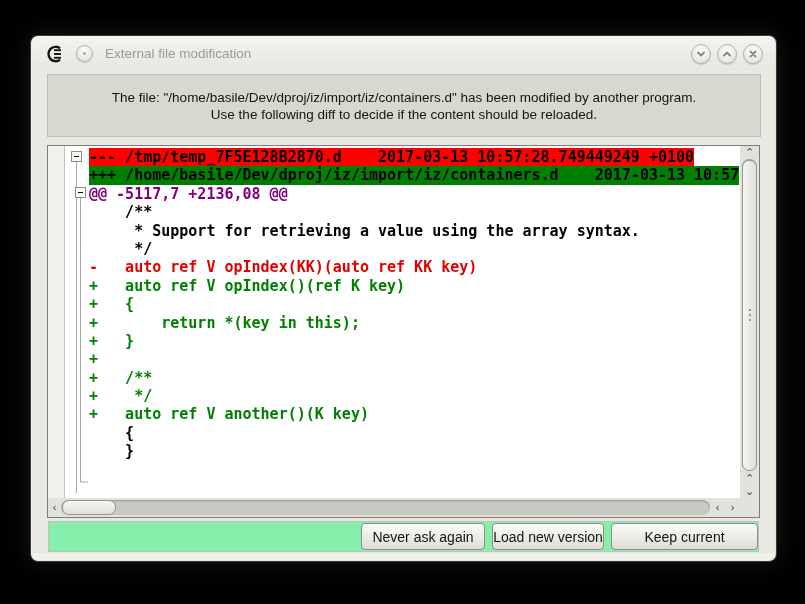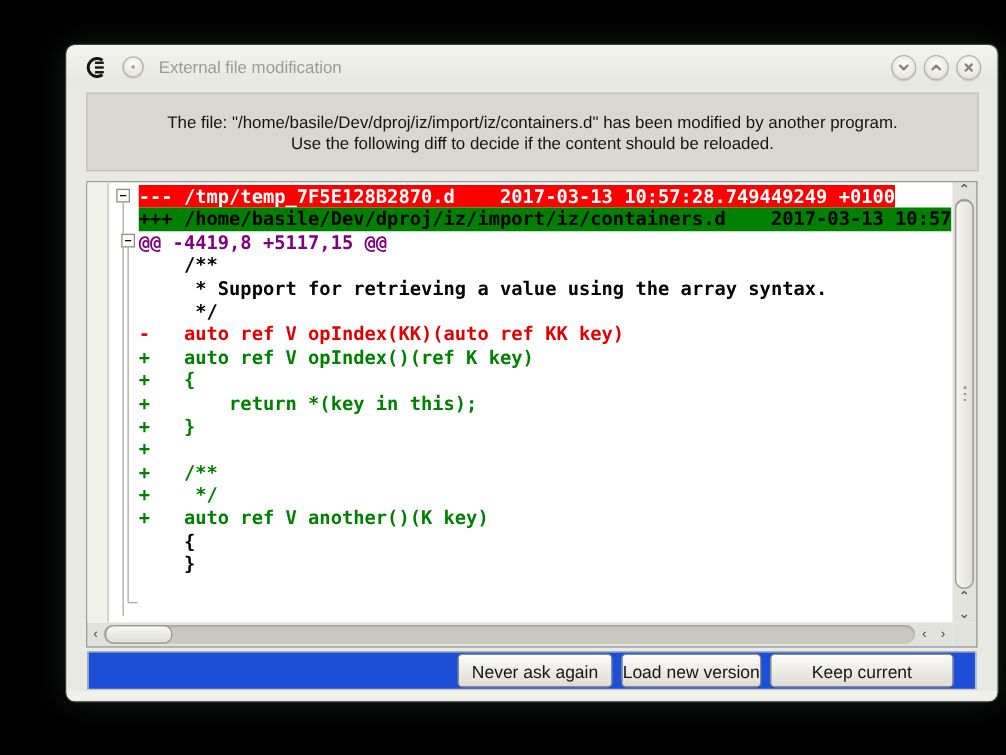--- a/index.html
+++ b/index.html
@@ -5,21 +5,21 @@
   * { margin:0; padding:0; box-sizing:border-box; }
   html,body { width:805px; height:604px; background:#000; overflow:hidden; }
   #screen { position:relative; width:805px; height:604px;
             background:radial-gradient(ellipse 420px 320px at 400px 290px, #101712 0%, #000 75%);
             font-family:"Liberation Sans","DejaVu Sans",sans-serif; }
 
   
   .window { position:absolute; left:30px; top:35px; width:747px; height:527px;
             background:#e9e9e3; border-radius:8px; border:1px solid #3a3a34;
             box-shadow: inset 0 1px 0 #f8f8f4, inset 1px 0 0 #f1f1ec, inset -1px 0 0 #e2e2da,
-                        0 0 26px rgba(130,170,140,.16), 0 7px 20px rgba(0,0,0,.85); margin-left: 22px; }
+                        0 0 26px rgba(130,170,140,.16), 0 7px 20px rgba(0,0,0,.85); }
   .bottom-bezel { position:absolute; left:1px; right:1px; bottom:1px; height:7px;
                   background:#f1f1ec; border-radius:0 0 7px 7px; }
 
   
   .titlebar { position:absolute; left:1px; top:1px; right:1px; height:33px;
               border-radius:7px 7px 0 0; display:flex; align-items:center;
               background:linear-gradient(#f3f3ef, #e7e7e1); padding:0 10px; }
   .app-icon { width:20px; height:20px; margin-left:4px; flex:0 0 auto; }
   .round-btn { width:20px; height:20px; border-radius:50%;
                background:radial-gradient(circle at 50% 35%, #fdfdfb, #dedcd4);
@@ -50,21 +50,21 @@
               border:1px solid #8c8c84; display:flex; align-items:center; justify-content:center; }
   .fold-box::before { content:""; display:block; width:5px; height:1px; background:#000; }
   .fold-1 { left:23px; top:5px; }
   .fold-2 { left:27px; top:41px; }
 
   .rows { position:absolute; left:0; top:2px; width:100%;
           font-family:"DejaVu Sans Mono","Liberation Mono",monospace;
           font-size:15px; font-weight:bold; }
   .row { height:18.4px; line-height:18.4px; white-space:pre; padding-left:41px; }
   .row span { display:inline-block; height:18.4px; }
-  .r-file-old span { background:var(--file_old_bg); color:#ffffff; }
+  .r-file-old span { background:var(--file_old_bg); color:#000000; }
   .r-file-new span { background:var(--file_new_bg); color:#000; }
   .r-hunk  span { color:var(--hunk_text); }
   .r-del   span { color:var(--del_text); }
   .r-add   span { color:var(--add_text); }
   .r-ctx   span { color:#000; }
 
   
   .vsb { position:absolute; right:0; top:0; width:19px; height:352px; background:#e2e2dc; }
   .hsb { position:absolute; left:0; bottom:0; height:19px; width:692px; background:#e2e2dc; }
   .sb-corner { position:absolute; right:0; bottom:0; width:19px; height:19px; background:#e2e2dc; }
@@ -83,22 +83,22 @@
              display:flex; align-items:center; justify-content:center; }
   .st-up    { top:0;    left:0; width:19px; height:13px; }
   .st-up2   { bottom:13px; left:0; width:19px; height:13px; }
   .st-down  { bottom:0; left:0; width:19px; height:13px; }
   .st-left  { left:0;   top:0; width:13px; height:19px; }
   .st-left2 { right:15px; top:0; width:15px; height:19px; }
   .st-right { right:0;  top:0; width:15px; height:19px; }
 
   
   .button-panel { position:absolute; left:17px; top:485px; width:711px; height:31px;
-                  background:#1d4ed8; border:1px solid #c2c2ba;
-                  display:flex; align-items:center; justify-content:flex-end; gap:7px; padding-right:17px; }
+                  background:#86efac; border:1px solid #c2c2ba;
+                  display:flex; align-items:center; justify-content:flex-end; gap:7px; padding-right:0; }
   .dlg-btn { height:27px; border-radius:4px; border:1px solid #8e8e86;
              background:linear-gradient(#fbfbf9,#dedcd4);
              box-shadow:inset 0 1px 0 #fff; font-size:14px; color:#15150f;
              font-family:"Liberation Sans","DejaVu Sans",sans-serif;
              display:flex; align-items:center; justify-content:center; cursor:default; }
   .btn-never { width:124px; } .btn-load { width:112px; } .btn-keep { width:147px; }
 </style>
 </head>
 <body>
 
@@ -144,21 +144,21 @@
       <div class="viewport">
         <div class="left-gutter"></div>
         <svg class="tree-lines" width="692" height="352">
           <line x1="28.5" y1="16" x2="28.5" y2="347" stroke="#a7a7a0" stroke-width="1"></line>
           <line x1="32.5" y1="52" x2="32.5" y2="336" stroke="#a7a7a0" stroke-width="1"></line>
           <line x1="32.5" y1="336" x2="40" y2="336" stroke="#a7a7a0" stroke-width="1"></line>
         </svg>
         <div class="rows">
             <div class="row r-file-old"><span>--- /tmp/temp_7F5E128B2870.d    2017-03-13 10:57:28.749449249 +0100</span></div>
             <div class="row r-file-new"><span>+++ /home/basile/Dev/dproj/iz/import/iz/containers.d    2017-03-13 10:57</span></div>
-            <div class="row r-hunk"><span>@@ -4419,8 +5117,15 @@</span></div>
+            <div class="row r-hunk"><span>@@ -5117,7 +2136,08 @@</span></div>
             <div class="row r-ctx"><span>    /**</span></div>
             <div class="row r-ctx"><span>     * Support for retrieving a value using the array syntax.</span></div>
             <div class="row r-ctx"><span>     */</span></div>
             <div class="row r-del"><span>-   auto ref V opIndex(KK)(auto ref KK key)</span></div>
             <div class="row r-add"><span>+   auto ref V opIndex()(ref K key)</span></div>
             <div class="row r-add"><span>+   {</span></div>
             <div class="row r-add"><span>+       return *(key in this);</span></div>
             <div class="row r-add"><span>+   }</span></div>
             <div class="row r-add"><span>+</span></div>
             <div class="row r-add"><span>+   /**</span></div>

